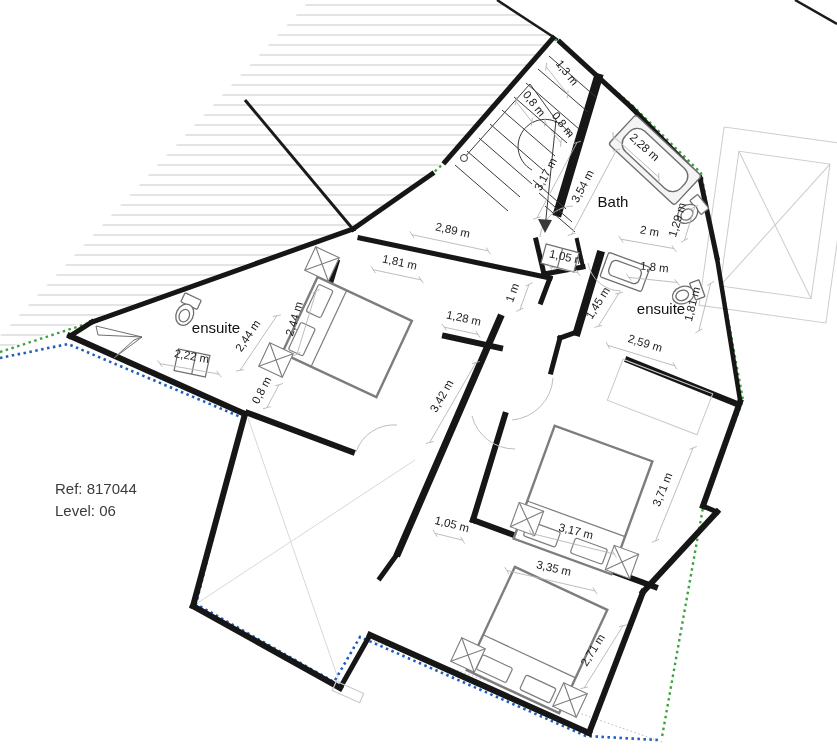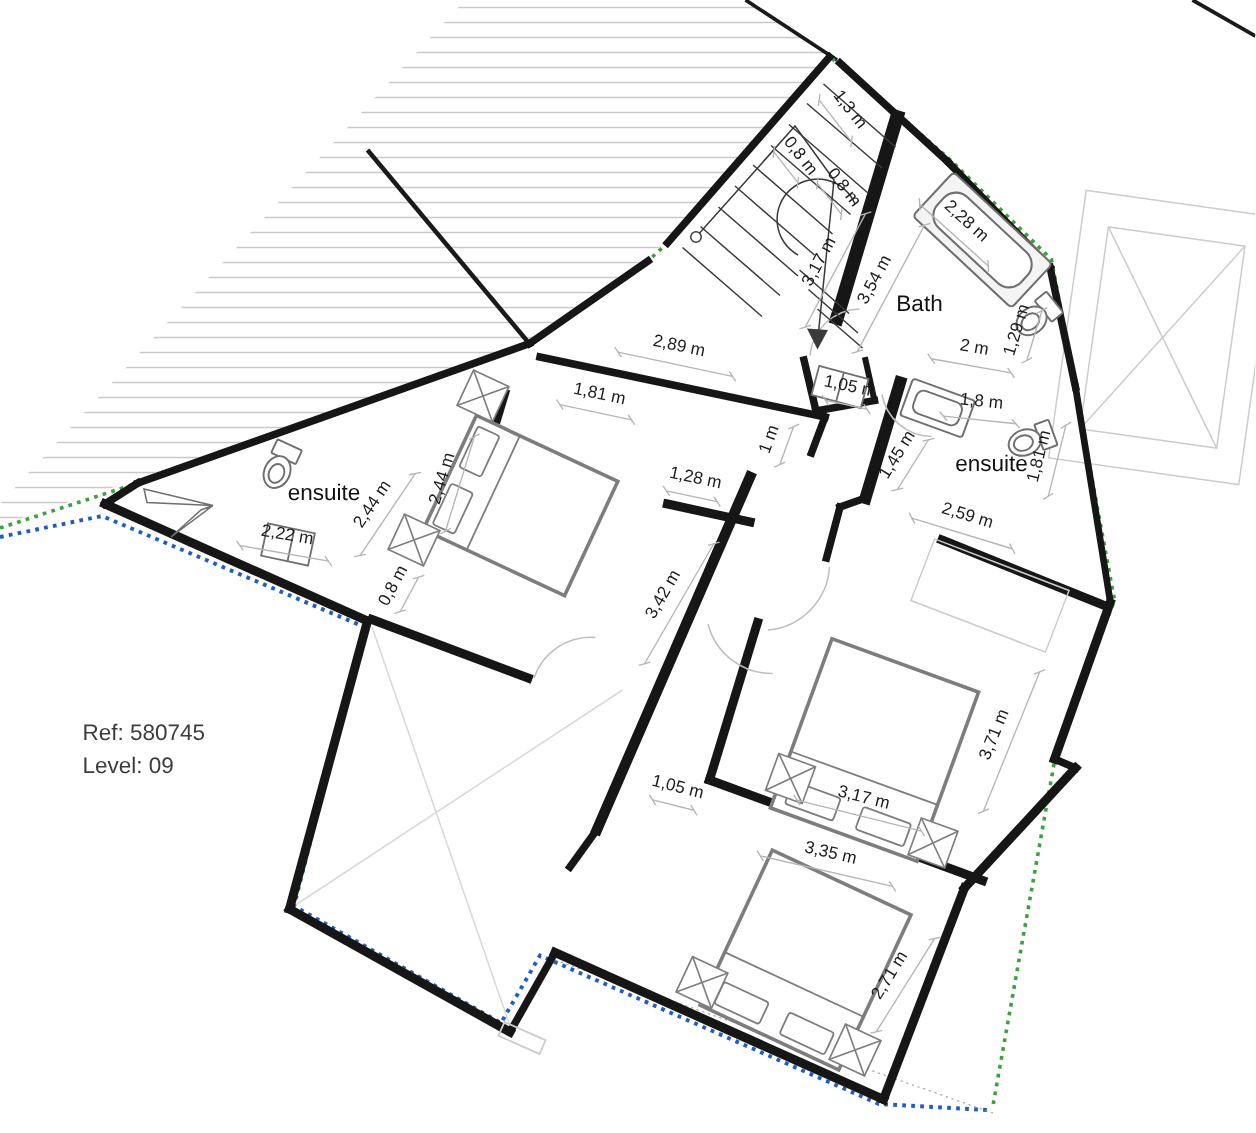--- a/index.html
+++ b/index.html
@@ -412,16 +412,16 @@
         <text transform="translate(445,398) rotate(-60)" text-anchor="middle" font-size="11.5" fill="#1c1c1c">3,42 m</text>
         <text transform="translate(451,528) rotate(14)" text-anchor="middle" font-size="11.5" fill="#1c1c1c">1,05 m</text>
         <text transform="translate(575,535) rotate(14)" text-anchor="middle" font-size="11.5" fill="#1c1c1c">3,17 m</text>
         <text transform="translate(553,572) rotate(13)" text-anchor="middle" font-size="11.5" fill="#1c1c1c">3,35 m</text>
         <text transform="translate(666,491) rotate(-68)" text-anchor="middle" font-size="11.5" fill="#1c1c1c">3,71 m</text>
         <text transform="translate(596,652) rotate(-58)" text-anchor="middle" font-size="11.5" fill="#1c1c1c">2,71 m</text>
       </g>
 </svg>
 
 <div id="ref-block">
-  <div>Ref: 580745</div>
-  <div>Level: 09</div>
+  <div>Ref: 817044</div>
+  <div>Level: 06</div>
 </div>
 </div>
 
 </body></html>

